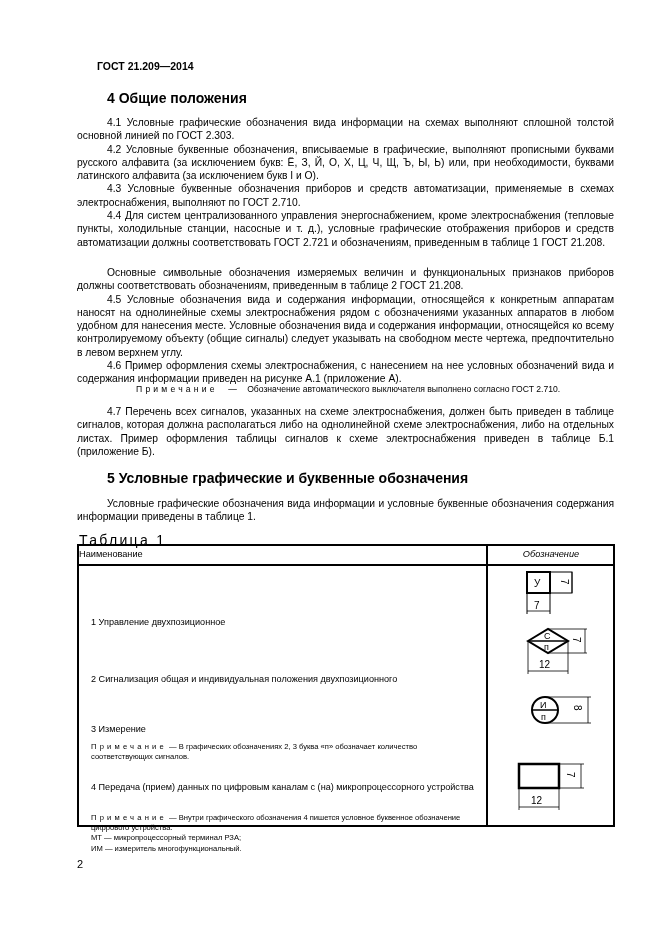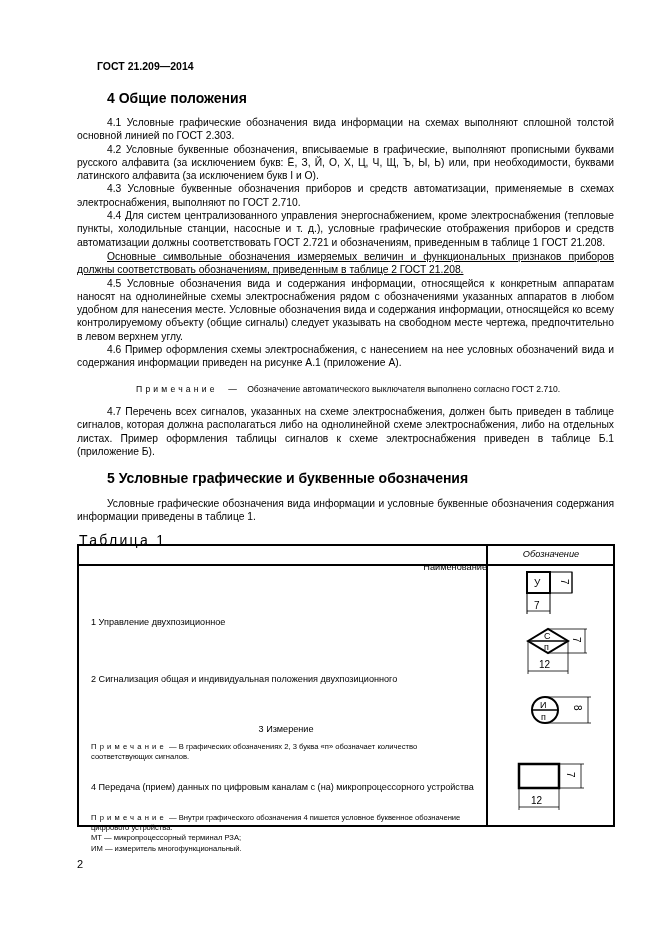--- a/index.html
+++ b/index.html
@@ -11,41 +11,41 @@
   .para { left: 77px; width: 537px; font-size: 10.3px; line-height: 13.3px;
           text-align: justify; }
   .para p { margin: 0; text-indent: 30px; }
   .note { left: 107px; font-size: 8.6px; }
   .spaced { letter-spacing: 3.2px; }
   .tcap { left: 79px; top: 532px; font-size: 14px; letter-spacing: 2.3px; }
   .table { left: 77px; top: 544px; width: 534px; height: 279px;
            border: 2px solid #000; }
   .thead { position: absolute; left: 0; top: 0; width: 100%; height: 18px;
            border-bottom: 2px solid #000; font-size: 9.2px; }
-  .th-name { position: absolute; left: 0; top: 16px; width: 408px; text-align: right; }
+  .th-name { position: absolute; left: 0; top: 3px; width: 408px; text-align: left; }
   .th-sym { position: absolute; left: 410px; top: 3px; width: 124px; text-align: center; font-style: italic; }
   .vdiv { position: absolute; left: 407px; top: 0; width: 2px; height: 100%; background: #000; }
   .cell { position: absolute; left: 12px; width: 390px; font-size: 9.1px; line-height: 11.5px; margin-top: 36px; }
   .cnote { font-size: 7.6px; line-height: 10.2px; }
   .sym { position: absolute; }
   .pnum { left: 77px; top: 858px; font-size: 11px; }
 </style>
 </head>
 <body>
 
 <div class="abs hdr">ГОСТ 21.209—2014</div>
 
 <div class="abs h1" style="top:90px;">4 Общие положения</div>
 
 <div class="abs para" style="top:116px;">
   <p>4.1 Условные графические обозначения вида информации на схемах выполняют сплошной толстой основной линией по ГОСТ 2.303.</p>
   <p>4.2 Условные буквенные обозначения, вписываемые в графические, выполняют прописными буквами русского алфавита (за исключением букв: Ё, З, Й, О, Х, Ц, Ч, Щ, Ъ, Ы, Ь) или, при необходимости, буквами латинского алфавита (за исключением букв I и О).</p>
   <p>4.3 Условные буквенные обозначения приборов и средств автоматизации, применяемые в схемах электроснабжения, выполняют по ГОСТ 2.710.</p>
   <p>4.4 Для систем централизованного управления энергоснабжением, кроме электроснабжения (тепловые пункты, холодильные станции, насосные и т. д.), условные графические отображения приборов и средств автоматизации должны соответствовать ГОСТ 2.721 и обозначениям, приведенным в таблице 1 ГОСТ 21.208.</p>
-  <p style="margin-top:1px;text-decoration:underline;">Основные символьные обозначения измеряемых величин и функциональных признаков приборов должны соответствовать обозначениям, приведенным в таблице 2 ГОСТ 21.208.</p>
+  <p style="margin-top:17px;">Основные символьные обозначения измеряемых величин и функциональных признаков приборов должны соответствовать обозначениям, приведенным в таблице 2 ГОСТ 21.208.</p>
   <p>4.5 Условные обозначения вида и содержания информации, относящейся к конкретным аппаратам наносят на однолинейные схемы электроснабжения рядом с обозначениями указанных аппаратов в любом удобном для нанесения месте. Условные обозначения вида и содержания информации, относящейся ко всему контролируемому объекту (общие сигналы) следует указывать на свободном месте чертежа, предпочтительно в левом верхнем углу.</p>
   <p>4.6 Пример оформления схемы электроснабжения, с нанесением на нее условных обозначений вида и содержания информации приведен на рисунке А.1 (приложение А).</p>
 </div>
 
 <div class="abs note" style="top:384px;padding-left:29px;">
   <span class="spaced">Примечание</span>
   <span style="margin:0 8px;">—</span>
   <span>Обозначение автоматического выключателя выполнено согласно ГОСТ 2.710.</span>
 </div>
 
@@ -90,21 +90,21 @@
     <line x1="86" y1="3" x2="86" y2="27" stroke="#000" stroke-width="0.8"></line>
     <line x1="29" y1="15" x2="29" y2="48" stroke="#000" stroke-width="0.8"></line>
     <line x1="69" y1="15" x2="69" y2="48" stroke="#000" stroke-width="0.8"></line>
     <line x1="29" y1="45" x2="69" y2="45" stroke="#000" stroke-width="0.8"></line>
     <text x="45" y="13" font-size="9" font-family="Liberation Sans, sans-serif">С</text>
     <text x="45" y="24" font-size="9" font-family="Liberation Sans, sans-serif">п</text>
     <text x="40" y="42" font-size="10" font-family="Liberation Sans, sans-serif">12</text>
     <text x="74" y="11" font-size="10" font-family="Liberation Sans, sans-serif" transform="rotate(90 74 11)">7</text>
   </svg>
 
-  <div class="cell" style="top:142px;text-align:center;">3 Измерение</div>
+  <div class="cell" style="top:142px;">3 Измерение</div>
   <div class="cell cnote" style="top:160px;">
     <span class="spaced">Примечание</span>
     <span>— В графических обозначениях 2, 3 буква «п» обозначает количество соответствующих сигналов.</span>
   </div>
   <svg class="sym" style="left:420px;top:142px;" width="110" height="50">
     <circle cx="46" cy="22" r="13" fill="none" stroke="#000" stroke-width="2"></circle>
     <line x1="33" y1="22" x2="59" y2="22" stroke="#000" stroke-width="1.5"></line>
     <line x1="46" y1="9" x2="92" y2="9" stroke="#000" stroke-width="0.8"></line>
     <line x1="46" y1="35" x2="92" y2="35" stroke="#000" stroke-width="0.8"></line>
     <line x1="89" y1="9" x2="89" y2="35" stroke="#000" stroke-width="0.8"></line>

